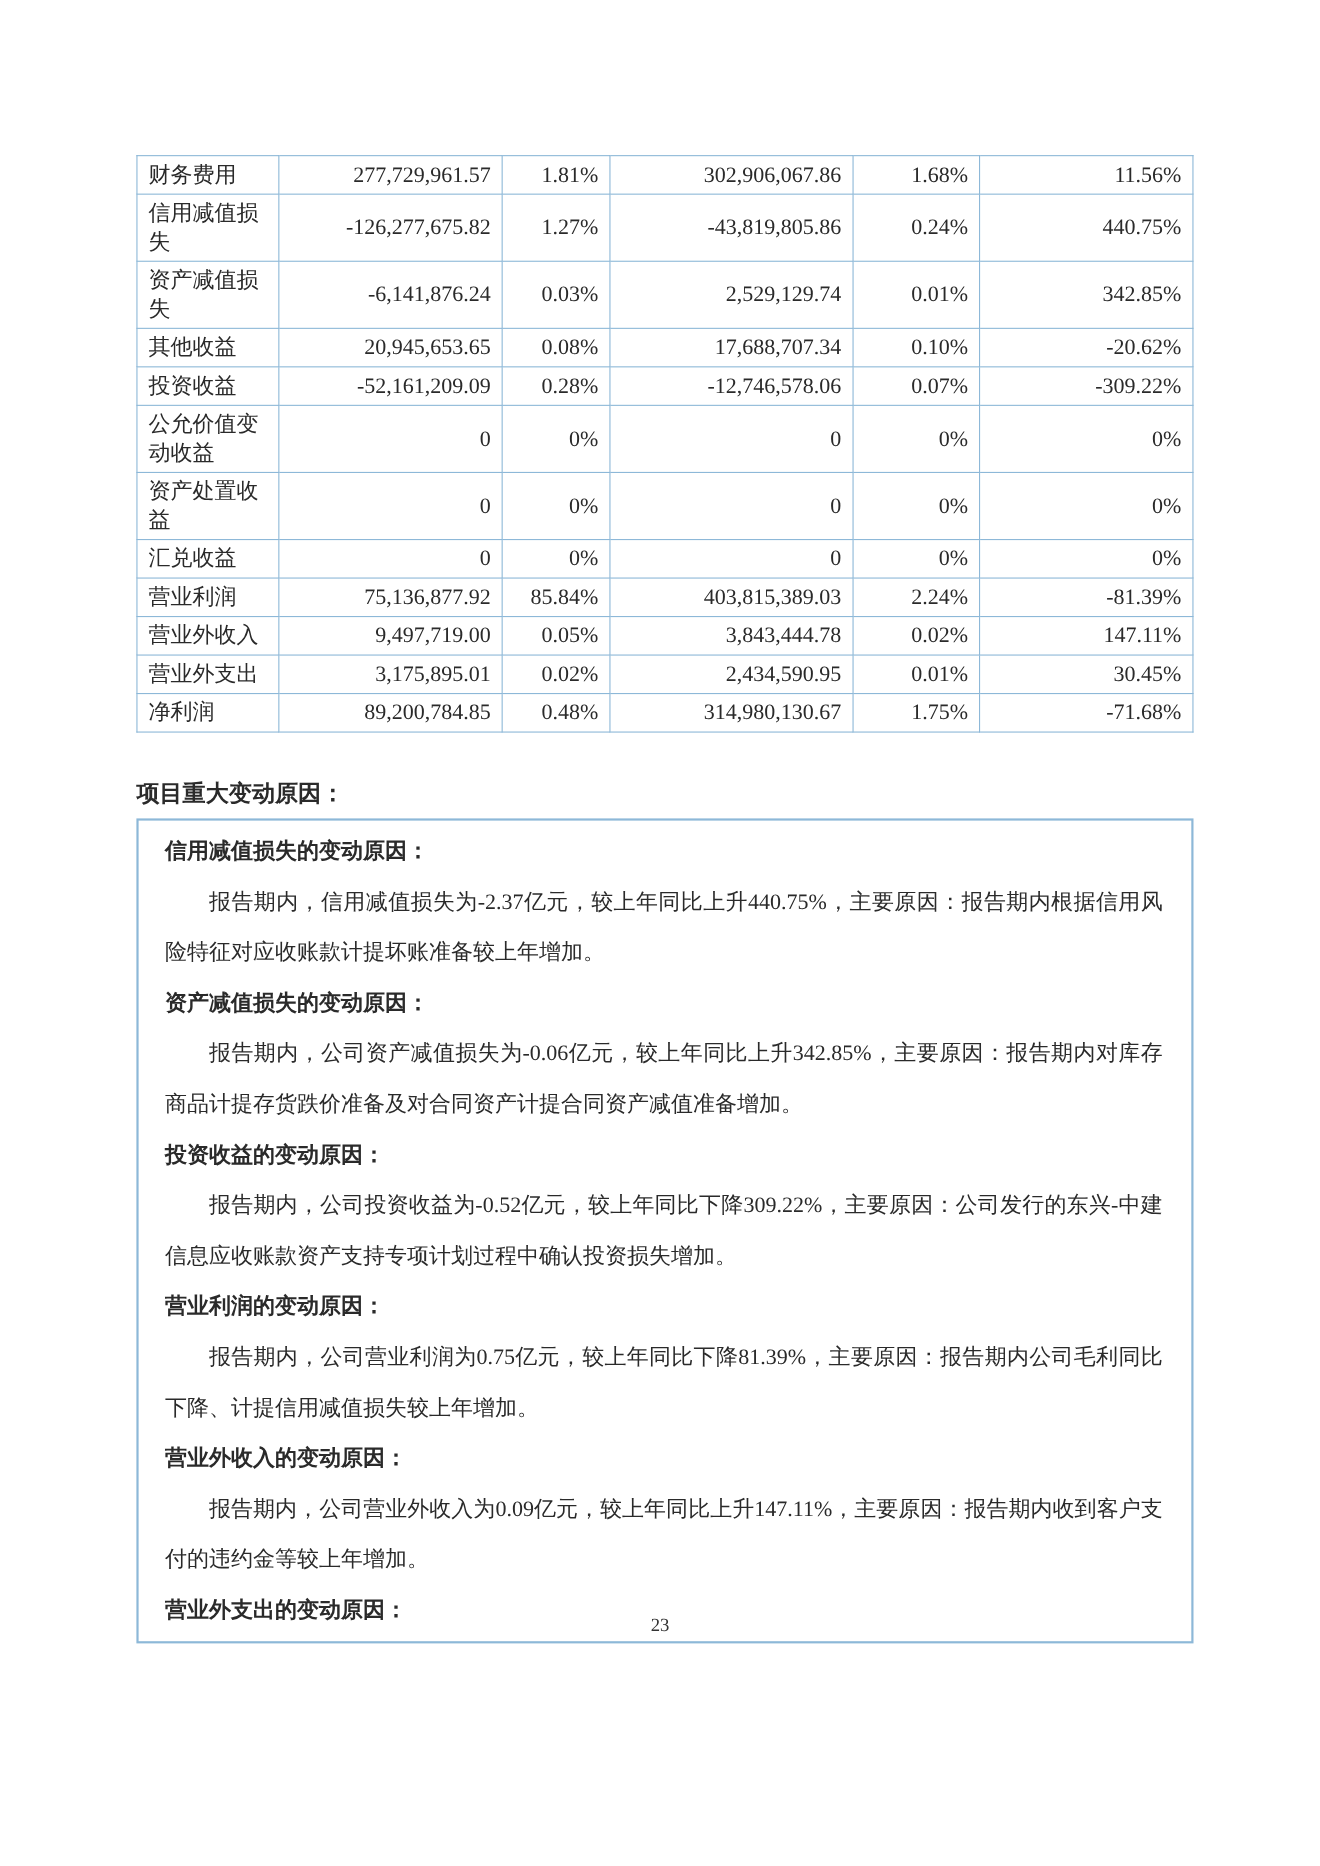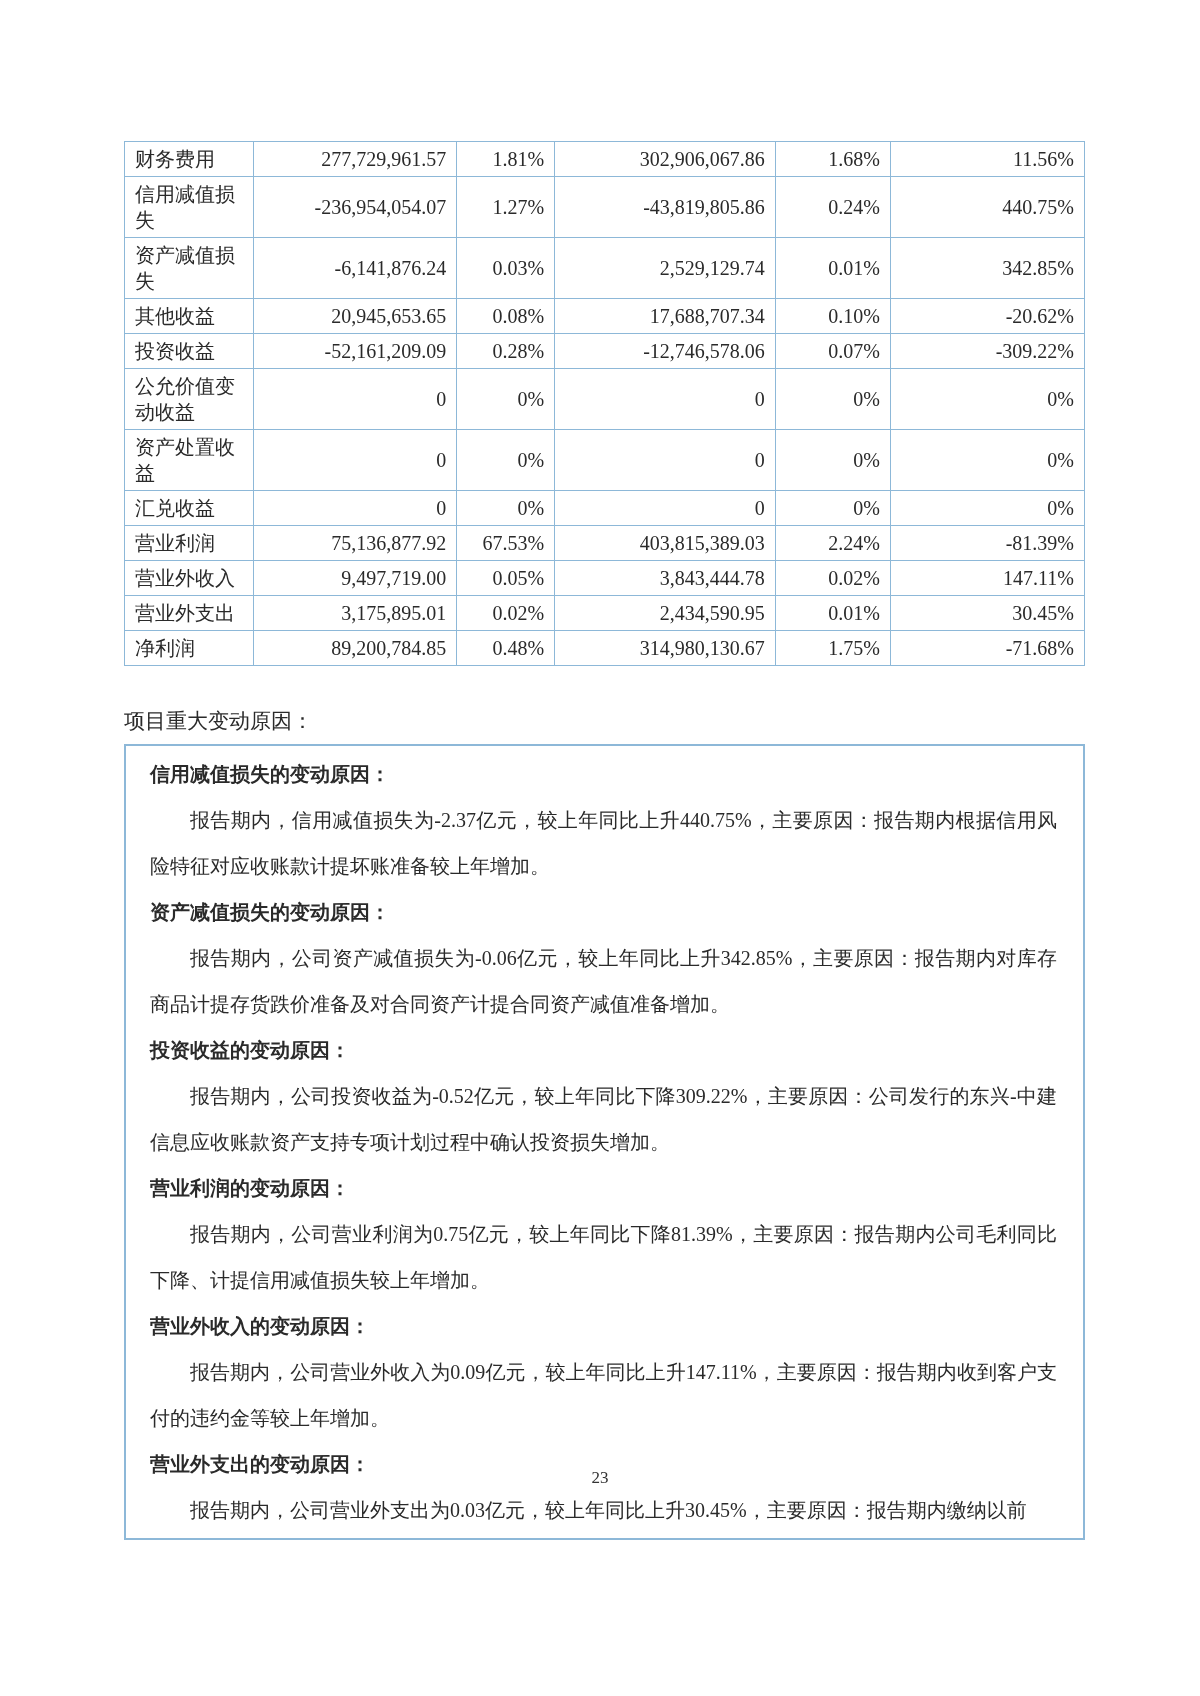--- a/index.html
+++ b/index.html
@@ -34,21 +34,21 @@
   table.fin{border:1px solid var(--border,#8db8d8);}
   td.c0{text-align:left;}
   td.c1,td.c2,td.c3,td.c4,td.c5{text-align:right;}
   col.w0{width:13.4%;} col.w1{width:21.2%;} col.w2{width:10.2%;}
   col.w3{width:23.0%;} col.w4{width:12.0%;} col.w5{width:20.2%;}
   
   .section-title{
     margin:41px 0 0 0;
     font-size:21px;
     line-height:28px;
-    font-weight:normal;
+    font-weight:bold;
   }
   .reason-box{
     margin-top:9px;
     border:2px solid var(--border,#8db8d8);
     padding:5px 26px 5px 24px;
     box-sizing:border-box;
   }
   .block-heading{
     margin:0;
     font-size:20px;
@@ -91,21 +91,21 @@
           <tr>
             <td class="c0">财务费用</td>
             <td class="c1">277,729,961.57</td>
             <td class="c2">1.81%</td>
             <td class="c3">302,906,067.86</td>
             <td class="c4">1.68%</td>
             <td class="c5">11.56%</td>
           </tr>
           <tr>
             <td class="c0">信用减值损失</td>
-            <td class="c1">-236,954,054.07</td>
+            <td class="c1">-126,277,675.82</td>
             <td class="c2">1.27%</td>
             <td class="c3">-43,819,805.86</td>
             <td class="c4">0.24%</td>
             <td class="c5">440.75%</td>
           </tr>
           <tr>
             <td class="c0">资产减值损失</td>
             <td class="c1">-6,141,876.24</td>
             <td class="c2">0.03%</td>
             <td class="c3">2,529,129.74</td>
@@ -148,21 +148,21 @@
             <td class="c0">汇兑收益</td>
             <td class="c1">0</td>
             <td class="c2">0%</td>
             <td class="c3">0</td>
             <td class="c4">0%</td>
             <td class="c5">0%</td>
           </tr>
           <tr>
             <td class="c0">营业利润</td>
             <td class="c1">75,136,877.92</td>
-            <td class="c2">67.53%</td>
+            <td class="c2">85.84%</td>
             <td class="c3">403,815,389.03</td>
             <td class="c4">2.24%</td>
             <td class="c5">-81.39%</td>
           </tr>
           <tr>
             <td class="c0">营业外收入</td>
             <td class="c1">9,497,719.00</td>
             <td class="c2">0.05%</td>
             <td class="c3">3,843,444.78</td>
             <td class="c4">0.02%</td>
@@ -194,19 +194,18 @@
         <p class="block-body">报告期内，信用减值损失为-2.37亿元，较上年同比上升440.75%，主要原因：报告期内根据信用风险特征对应收账款计提坏账准备较上年增加。</p>
         <h3 class="block-heading">资产减值损失的变动原因：</h3>
         <p class="block-body">报告期内，公司资产减值损失为-0.06亿元，较上年同比上升342.85%，主要原因：报告期内对库存商品计提存货跌价准备及对合同资产计提合同资产减值准备增加。</p>
         <h3 class="block-heading">投资收益的变动原因：</h3>
         <p class="block-body">报告期内，公司投资收益为-0.52亿元，较上年同比下降309.22%，主要原因：公司发行的东兴-中建信息应收账款资产支持专项计划过程中确认投资损失增加。</p>
         <h3 class="block-heading">营业利润的变动原因：</h3>
         <p class="block-body">报告期内，公司营业利润为0.75亿元，较上年同比下降81.39%，主要原因：报告期内公司毛利同比下降、计提信用减值损失较上年增加。</p>
         <h3 class="block-heading">营业外收入的变动原因：</h3>
         <p class="block-body">报告期内，公司营业外收入为0.09亿元，较上年同比上升147.11%，主要原因：报告期内收到客户支付的违约金等较上年增加。</p>
         <h3 class="block-heading">营业外支出的变动原因：</h3>
-        <p class="block-body">报告期内，公司营业外支出为0.03亿元，较上年同比上升30.45%，主要原因：报告期内缴纳以前</p>
       </div>
 
   </div>
 
   <div class="footer">23</div>
 </div>
 
 </body></html>

